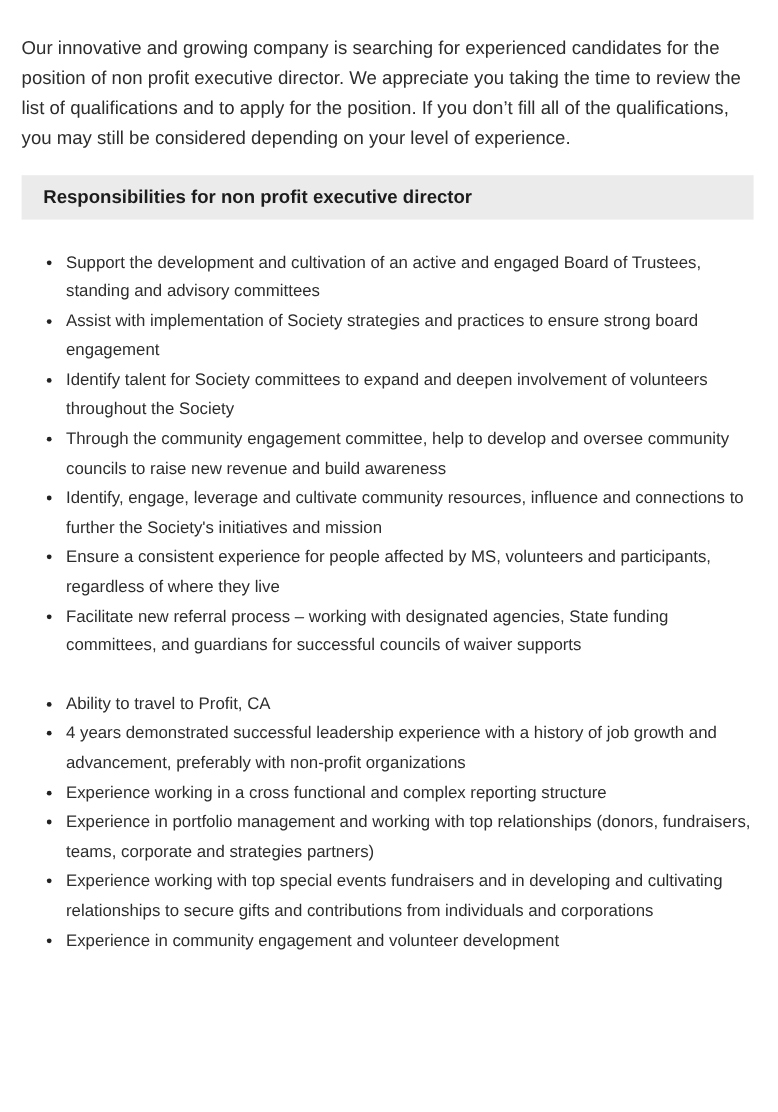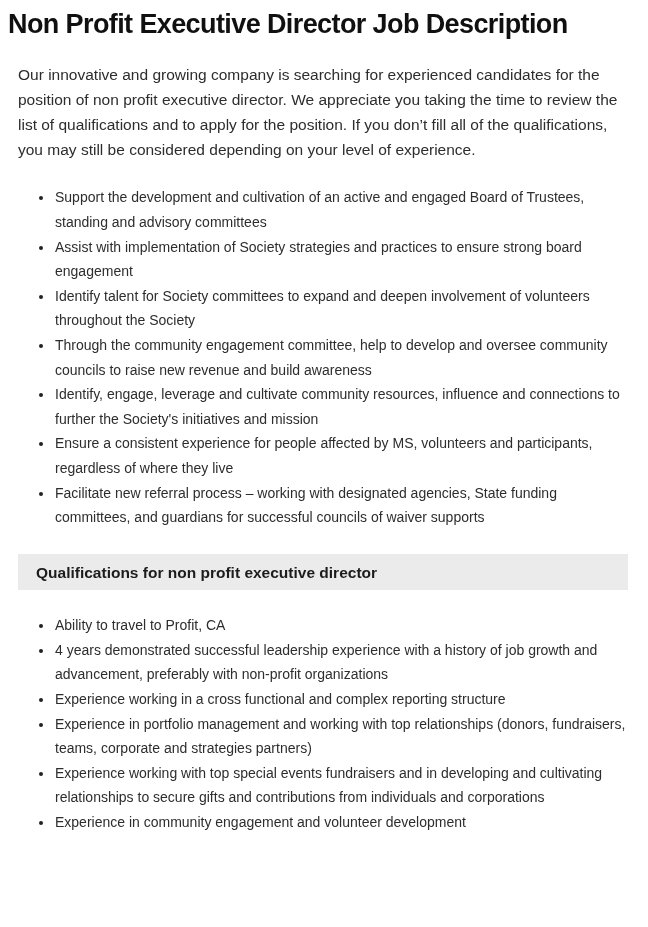--- a/index.html
+++ b/index.html
@@ -66,38 +66,37 @@
   .bullet-list li::marker{
     font-size:13px;
     color:#222;
   }
 </style>
 </head>
 <body>
 
 <main class="page">
 
-  <h1 class="title">Non Profit Executive Director Job Description</h1>
 
   <p class="intro">Our innovative and growing company is searching for experienced candidates for the position of non profit executive director. We appreciate you taking the time to review the list of qualifications and to apply for the position. If you don’t fill all of the qualifications, you may still be considered depending on your level of experience.</p>
 
   <section class="section">
+    <h2 class="section-header">Responsibilities for non profit executive director</h2>
     <ul class="bullet-list">
         <li>Support the development and cultivation of an active and engaged Board of Trustees, standing and advisory committees</li>
         <li>Assist with implementation of Society strategies and practices to ensure strong board engagement</li>
         <li>Identify talent for Society committees to expand and deepen involvement of volunteers throughout the Society</li>
         <li>Through the community engagement committee, help to develop and oversee community councils to raise new revenue and build awareness</li>
         <li>Identify, engage, leverage and cultivate community resources, influence and connections to further the Society's initiatives and mission</li>
         <li>Ensure a consistent experience for people affected by MS, volunteers and participants, regardless of where they live</li>
         <li>Facilitate new referral process – working with designated agencies, State funding committees, and guardians for successful councils of waiver supports</li>
       </ul>
   </section>
 
   <section class="section">
-    <h2 class="section-header">Qualifications for non profit executive director</h2>
     <ul class="bullet-list">
         <li>Ability to travel to Profit, CA</li>
         <li>4 years demonstrated successful leadership experience with a history of job growth and advancement, preferably with non-profit organizations</li>
         <li>Experience working in a cross functional and complex reporting structure</li>
         <li>Experience in portfolio management and working with top relationships (donors, fundraisers, teams, corporate and strategies partners)</li>
         <li>Experience working with top special events fundraisers and in developing and cultivating relationships to secure gifts and contributions from individuals and corporations</li>
         <li>Experience in community engagement and volunteer development</li>
       </ul>
   </section>
 

